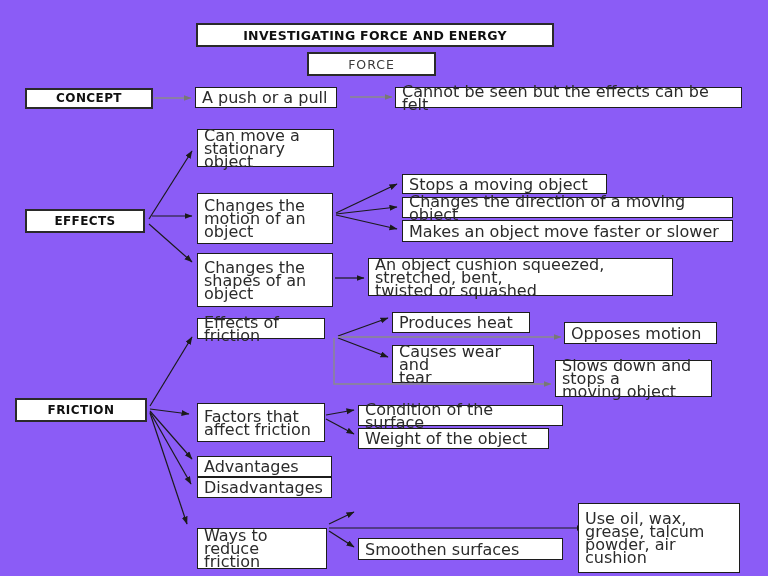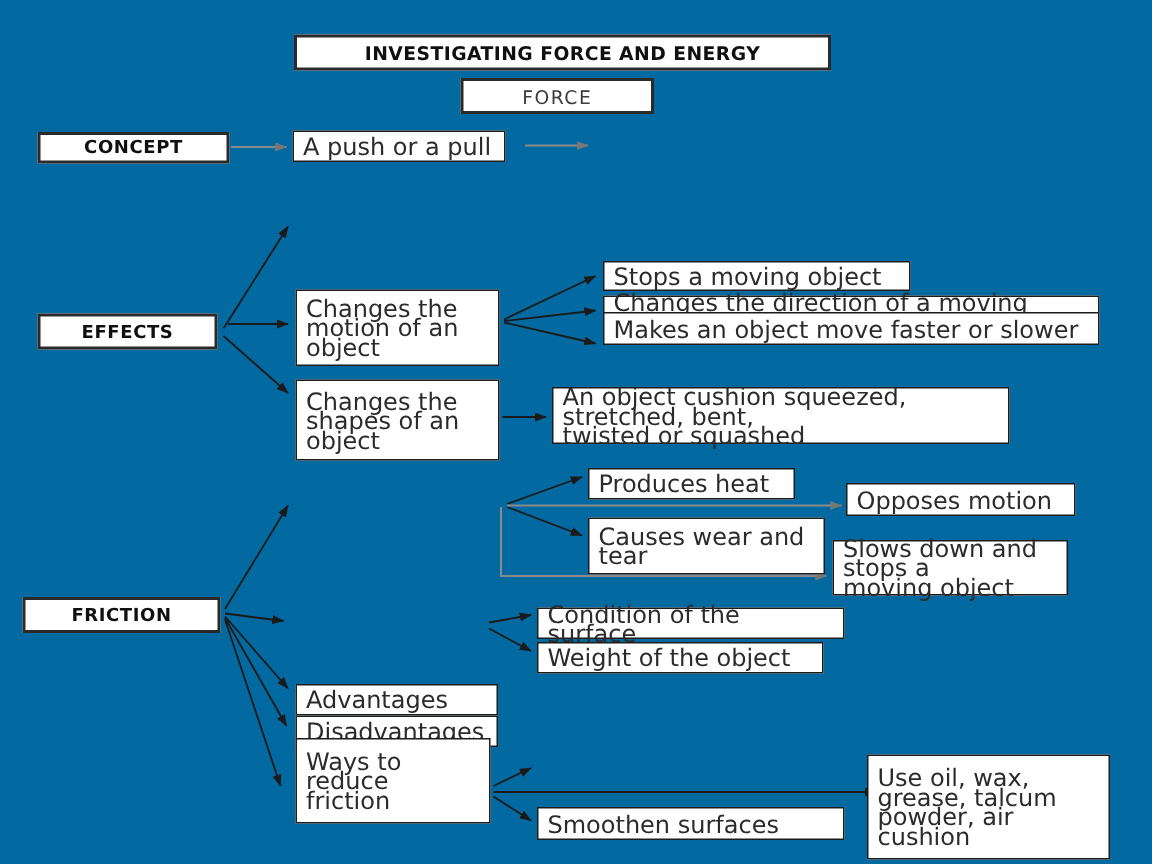--- a/index.html
+++ b/index.html
@@ -1,17 +1,17 @@
 <!DOCTYPE html>
 <html><head>
 <meta charset="utf-8">
 <style>
   html,body{margin:0;padding:0;background:#ffffff;}
   #canvas{
-    position:relative;width:768px;height:576px;background:#0369a1;
+    position:relative;width:768px;height:576px;background:#8b5cf6;
     font-family:"DejaVu Sans","Liberation Sans",sans-serif;overflow:hidden;
   }
   #edges{position:absolute;left:0;top:0;pointer-events:none;}
   .box{
     position:absolute;box-sizing:border-box;background:#ffffff;
     border:1px solid #1c1c1c;display:flex;align-items:center;
     padding:1px 6px;font-size:16px;line-height:13px;color:#2b2b2b;
     white-space:pre-line;
   }
   .label{
@@ -70,47 +70,53 @@
     <line x1="329" y1="524" x2="354" y2="512" stroke="#1a1a1a" stroke-width="1.2" marker-end="url(#ab)"></line>
     <line x1="329" y1="531" x2="354" y2="547" stroke="#1a1a1a" stroke-width="1.2" marker-end="url(#ab)"></line>
     <line x1="329" y1="528" x2="584" y2="528" stroke="#1a1a1a" stroke-width="1.2" marker-end="url(#ab)"></line>
   </svg>
 
   <div class="box title-box" style="left:196px;top:23px;width:358px;height:24px">INVESTIGATING FORCE AND ENERGY</div>
   <div class="box label" style="left:25px;top:88px;width:128px;height:21px">CONCEPT</div>
 
   <div class="box title-box" style="left:307px;top:52px;width:129px;height:24px;font-weight:normal;letter-spacing:1px;color:#3a3a3a;border-width:2px">FORCE</div>
   <div class="box" style="left:195px;top:87px;width:142px;height:21px">A push or a pull</div>
+  <div class="box" style="left:395px;top:87px;width:347px;height:21px">Cannot be seen but the effects can be felt</div>
 
   <div class="box label" style="left:25px;top:209px;width:120px;height:24px">EFFECTS</div>
+  <div class="box" style="left:197px;top:129px;width:137px;height:38px">Can move a
+stationary object</div>
   <div class="box" style="left:197px;top:193px;width:136px;height:51px">Changes the
 motion of an
 object</div>
   <div class="box" style="left:402px;top:174px;width:205px;height:20px">Stops a moving object</div>
   <div class="box" style="left:402px;top:197px;width:331px;height:21px">Changes the direction of a moving object</div>
-  <div class="box" style="left:402px;top:208px;width:331px;height:22px">Makes an object move faster or slower</div>
+  <div class="box" style="left:402px;top:220px;width:331px;height:22px">Makes an object move faster or slower</div>
   <div class="box" style="left:197px;top:253px;width:136px;height:54px">Changes the
 shapes of an
 object</div>
   <div class="box" style="left:368px;top:258px;width:305px;height:38px">An object cushion squeezed, stretched, bent,
 twisted or squashed</div>
 
+  <div class="box" style="left:197px;top:318px;width:128px;height:21px">Effects of friction</div>
   <div class="box" style="left:392px;top:312px;width:138px;height:21px">Produces heat</div>
   <div class="box" style="left:564px;top:322px;width:153px;height:22px">Opposes motion</div>
-  <div class="box" style="left:392px;top:345px;width:158px;height:38px">Causes wear and
+  <div class="box" style="left:392px;top:345px;width:142px;height:38px">Causes wear and
 tear</div>
   <div class="box" style="left:555px;top:360px;width:157px;height:37px">Slows down and stops a
 moving object</div>
 
   <div class="box label" style="left:15px;top:398px;width:132px;height:24px">FRICTION</div>
+  <div class="box" style="left:197px;top:403px;width:128px;height:39px">Factors that
+affect friction</div>
   <div class="box" style="left:358px;top:405px;width:205px;height:21px">Condition of the surface</div>
   <div class="box" style="left:358px;top:428px;width:191px;height:21px">Weight of the object</div>
   <div class="box" style="left:197px;top:456px;width:135px;height:21px">Advantages</div>
   <div class="box" style="left:197px;top:477px;width:135px;height:21px">Disadvantages</div>
-  <div class="box" style="left:197px;top:492px;width:130px;height:57px">Ways to reduce
+  <div class="box" style="left:197px;top:528px;width:130px;height:41px">Ways to reduce
 friction</div>
   <div class="box" style="left:358px;top:538px;width:205px;height:22px">Smoothen surfaces</div>
   <div class="box" style="left:578px;top:503px;width:162px;height:70px">Use oil, wax,
 grease, talcum
 powder, air
 cushion</div>
 
 </div>
 
 </body></html>

